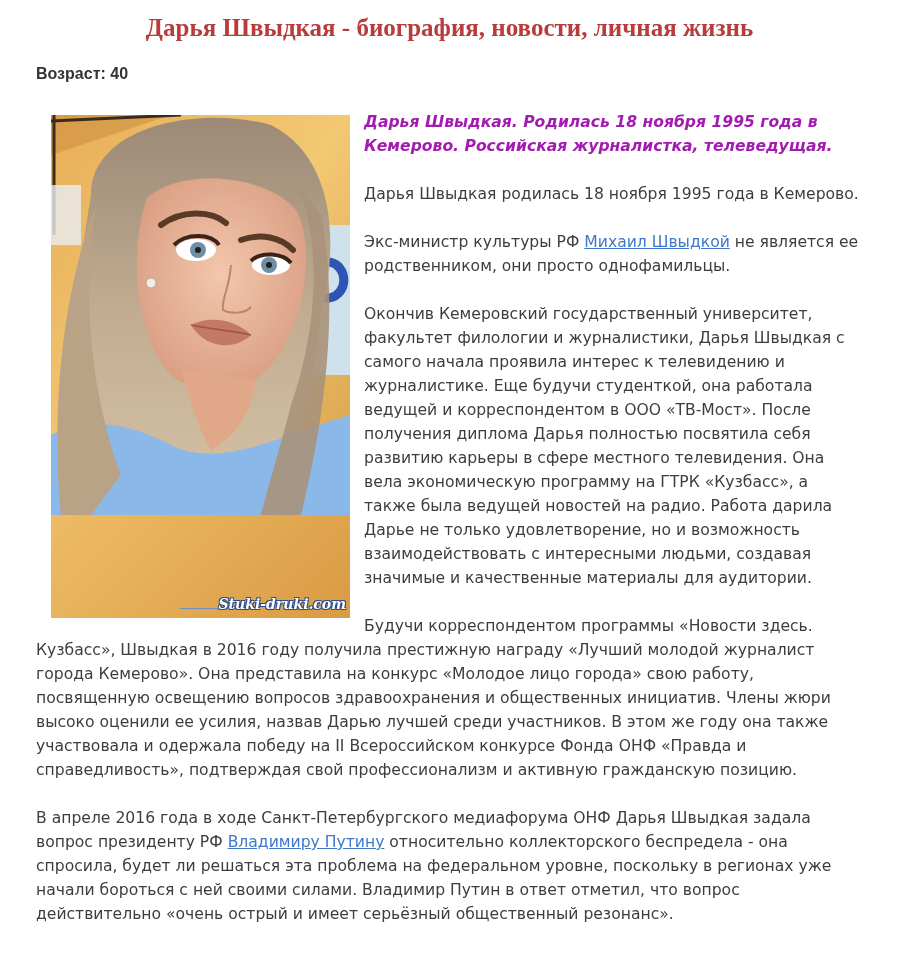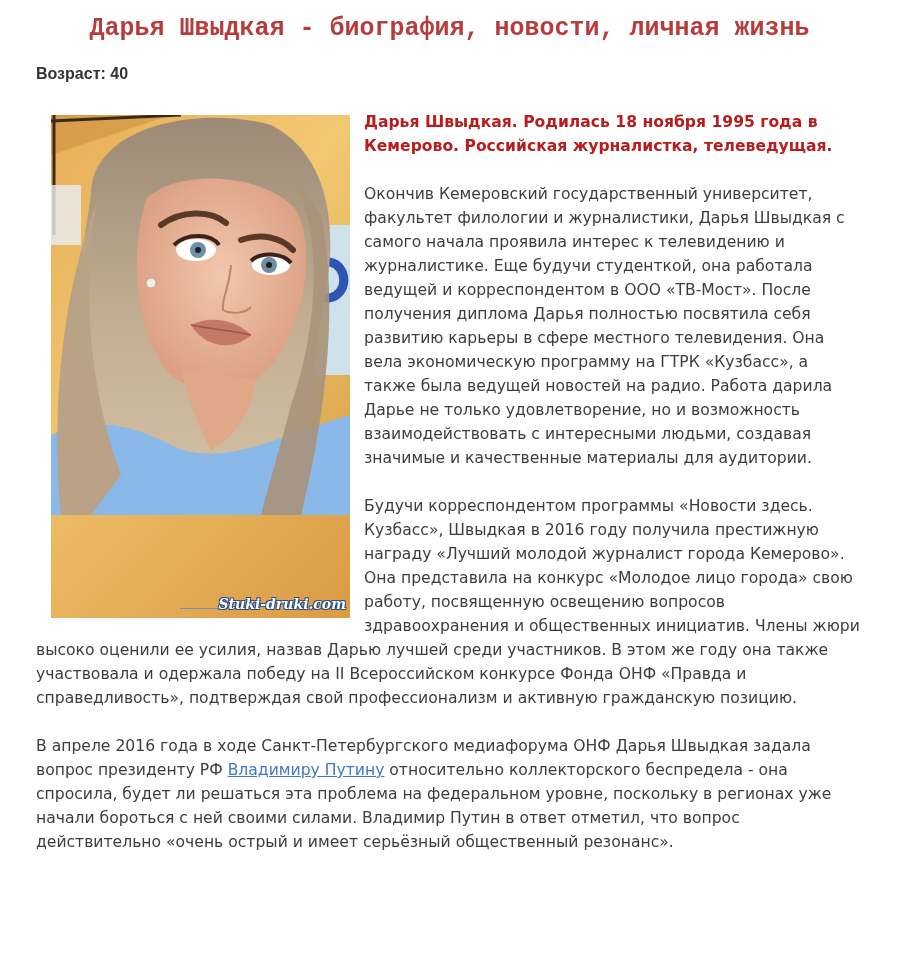--- a/index.html
+++ b/index.html
@@ -3,41 +3,41 @@
 <meta charset="utf-8">
 <style>
   html, body { margin:0; padding:0; background:#ffffff; }
   body {
     width:899px; height:979px; overflow:hidden; position:relative;
     font-family:"DejaVu Sans", "Liberation Sans", sans-serif;
     color:#3a3a3a;
   }
   .title {
     position:absolute; left:0; top:14px; width:899px; text-align:center;
-    font-family:Liberation Mono, monospace;
+    font-family:Liberation Serif, serif;
     font-weight:bold; font-size:25px; color:#b83c3c; letter-spacing:0px;
     margin:0;
   }
   .age {
     position:absolute; left:36px; top:65px;
     font-family:"Liberation Sans", sans-serif;
     font-weight:bold; font-size:16px; color:#333;
   }
   .content {
     position:absolute; left:36px; top:110px; width:828px;
     font-size:15.6px; line-height:24px; color:#3d3d3d;
   }
   .photo {
     float:left; width:299px; height:503px; margin:5px 14px 8px 15px;
     position:relative; overflow:hidden;
     background:linear-gradient(135deg,#e8b15a 0%,#f1c26b 40%,#d99b44 100%);
   }
   .photo svg { display:block; }
   .content p { margin:0 0 24px 0; }
-  .content p.lead { font-weight:bold; color:#b91c1c; }
+  .content p.lead { font-weight:bold; color:#a21caf;font-style:italic; }
   a.lnk { color:#3f78c9; text-decoration:underline; }
   .watermark {
     position:absolute; right:4px; bottom:2px;
     font-family:"DejaVu Serif", serif; font-style:italic; font-weight:bold;
     font-size:14px; color:#ffffff;
     text-shadow:1px 1px 0 #2a4f8a, -1px -1px 0 #2a4f8a, 1px -1px 0 #2a4f8a, -1px 1px 0 #2a4f8a;
   }
   .wm-line { position:absolute; right:132px; bottom:9px; width:38px; height:1px; background:#6f8fbf; }
 </style>
 </head>
@@ -101,16 +101,18 @@
       <circle cx="100" cy="168" r="5" fill="#f4ede4" stroke="#b8aa98" stroke-width="1"></circle>
 
       <path d="M45 90 C30 180 40 280 70 360 L40 400 L10 400 C0 300 10 180 45 90 Z" fill="#b9a285"></path>
       <path d="M240 60 C275 120 265 220 240 290 C230 330 220 360 210 400 L250 400 C270 320 290 200 270 100 Z" fill="#a8927a" opacity="0.9"></path>
     </svg>
     <div class="wm-line"></div>
     <div class="watermark">Stuki-druki.com</div>
   </div>
 
   <p class="lead">Дарья Швыдкая. Родилась 18 ноября 1995 года в Кемерово. Российская журналистка, телеведущая.</p>
+  <p>Дарья Швыдкая родилась 18 ноября 1995 года в Кемерово.</p>
+  <p><span>Экс-министр культуры РФ </span><a class="lnk" href="#">Михаил Швыдкой</a><span> не является ее родственником, они просто однофамильцы.</span></p>
   <p>Окончив Кемеровский государственный университет, факультет филологии и журналистики, Дарья Швыдкая с самого начала проявила интерес к телевидению и журналистике. Еще будучи студенткой, она работала ведущей и корреспондентом в ООО «ТВ-Мост». После получения диплома Дарья полностью посвятила себя развитию карьеры в сфере местного телевидения. Она вела экономическую программу на ГТРК «Кузбасс», а также была ведущей новостей на радио. Работа дарила Дарье не только удовлетворение, но и возможность взаимодействовать с интересными людьми, создавая значимые и качественные материалы для аудитории.</p>
   <p>Будучи корреспондентом программы «Новости здесь. Кузбасс», Швыдкая в 2016 году получила престижную награду «Лучший молодой журналист города Кемерово». Она представила на конкурс «Молодое лицо города» свою работу, посвященную освещению вопросов здравоохранения и общественных инициатив. Члены жюри высоко оценили ее усилия, назвав Дарью лучшей среди участников. В этом же году она также участвовала и одержала победу на II Всероссийском конкурсе Фонда ОНФ «Правда и справедливость», подтверждая свой профессионализм и активную гражданскую позицию.</p>
   <p><span>В апреле 2016 года в ходе Санкт-Петербургского медиафорума ОНФ Дарья Швыдкая задала вопрос президенту РФ </span><a class="lnk" href="#">Владимиру Путину</a><span> относительно коллекторского беспредела - она спросила, будет ли решаться эта проблема на федеральном уровне, поскольку в регионах уже начали бороться с ней своими силами. Владимир Путин в ответ отметил, что вопрос действительно «очень острый и имеет серьёзный общественный резонанс».</span></p>
 </div>
 
 </body></html>

